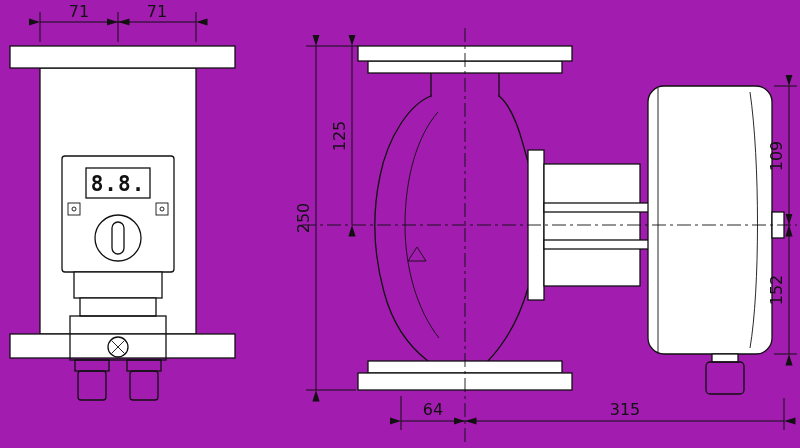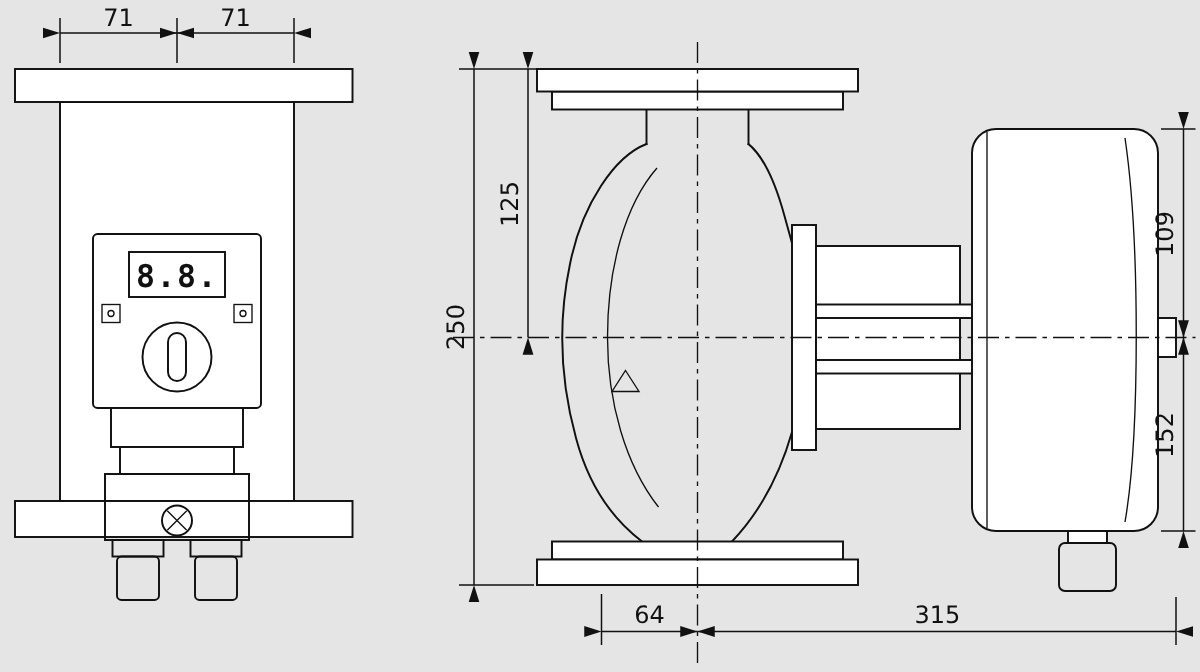--- a/index.html
+++ b/index.html
@@ -1,16 +1,16 @@
 <!DOCTYPE html>
 <html><head>
 <meta charset="utf-8">
 <style>
   html,body{margin:0;padding:0;background:#ffffff;}
-  .stage{position:relative;width:800px;height:448px;background:#e5e5e5;overflow:hidden;}
+  .stage{position:relative;width:800px;height:448px;background:#a21caf;overflow:hidden;}
   svg{display:block;}
   .ln{stroke:#111;stroke-width:1.3;fill:none;stroke-linecap:square;}
   .thin{stroke:#111;stroke-width:0.9;fill:none;}
   .wh{fill:#ffffff;}
   .dim{stroke:#111;stroke-width:1;fill:none;}
   .cl{stroke:#111;stroke-width:0.9;fill:none;stroke-dasharray:14 4 3 4;}
   text{font-family:"DejaVu Sans","Liberation Sans",sans-serif;font-size:16px;fill:#111;}
   .lcd{font-family:"DejaVu Sans Mono",monospace;font-size:21px;font-weight:bold;letter-spacing:1px;}
 </style>
 </head>

